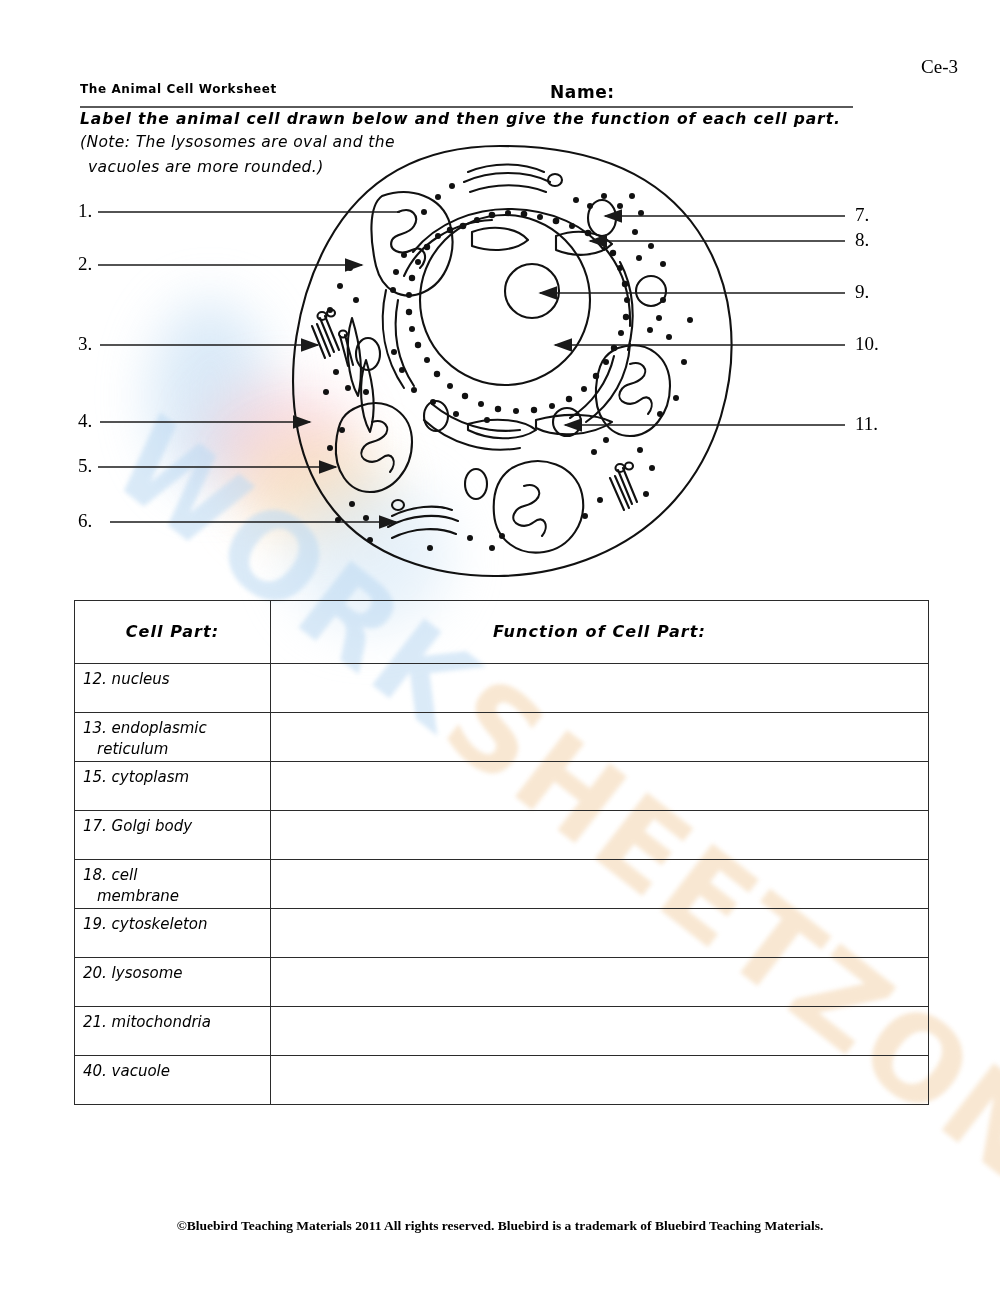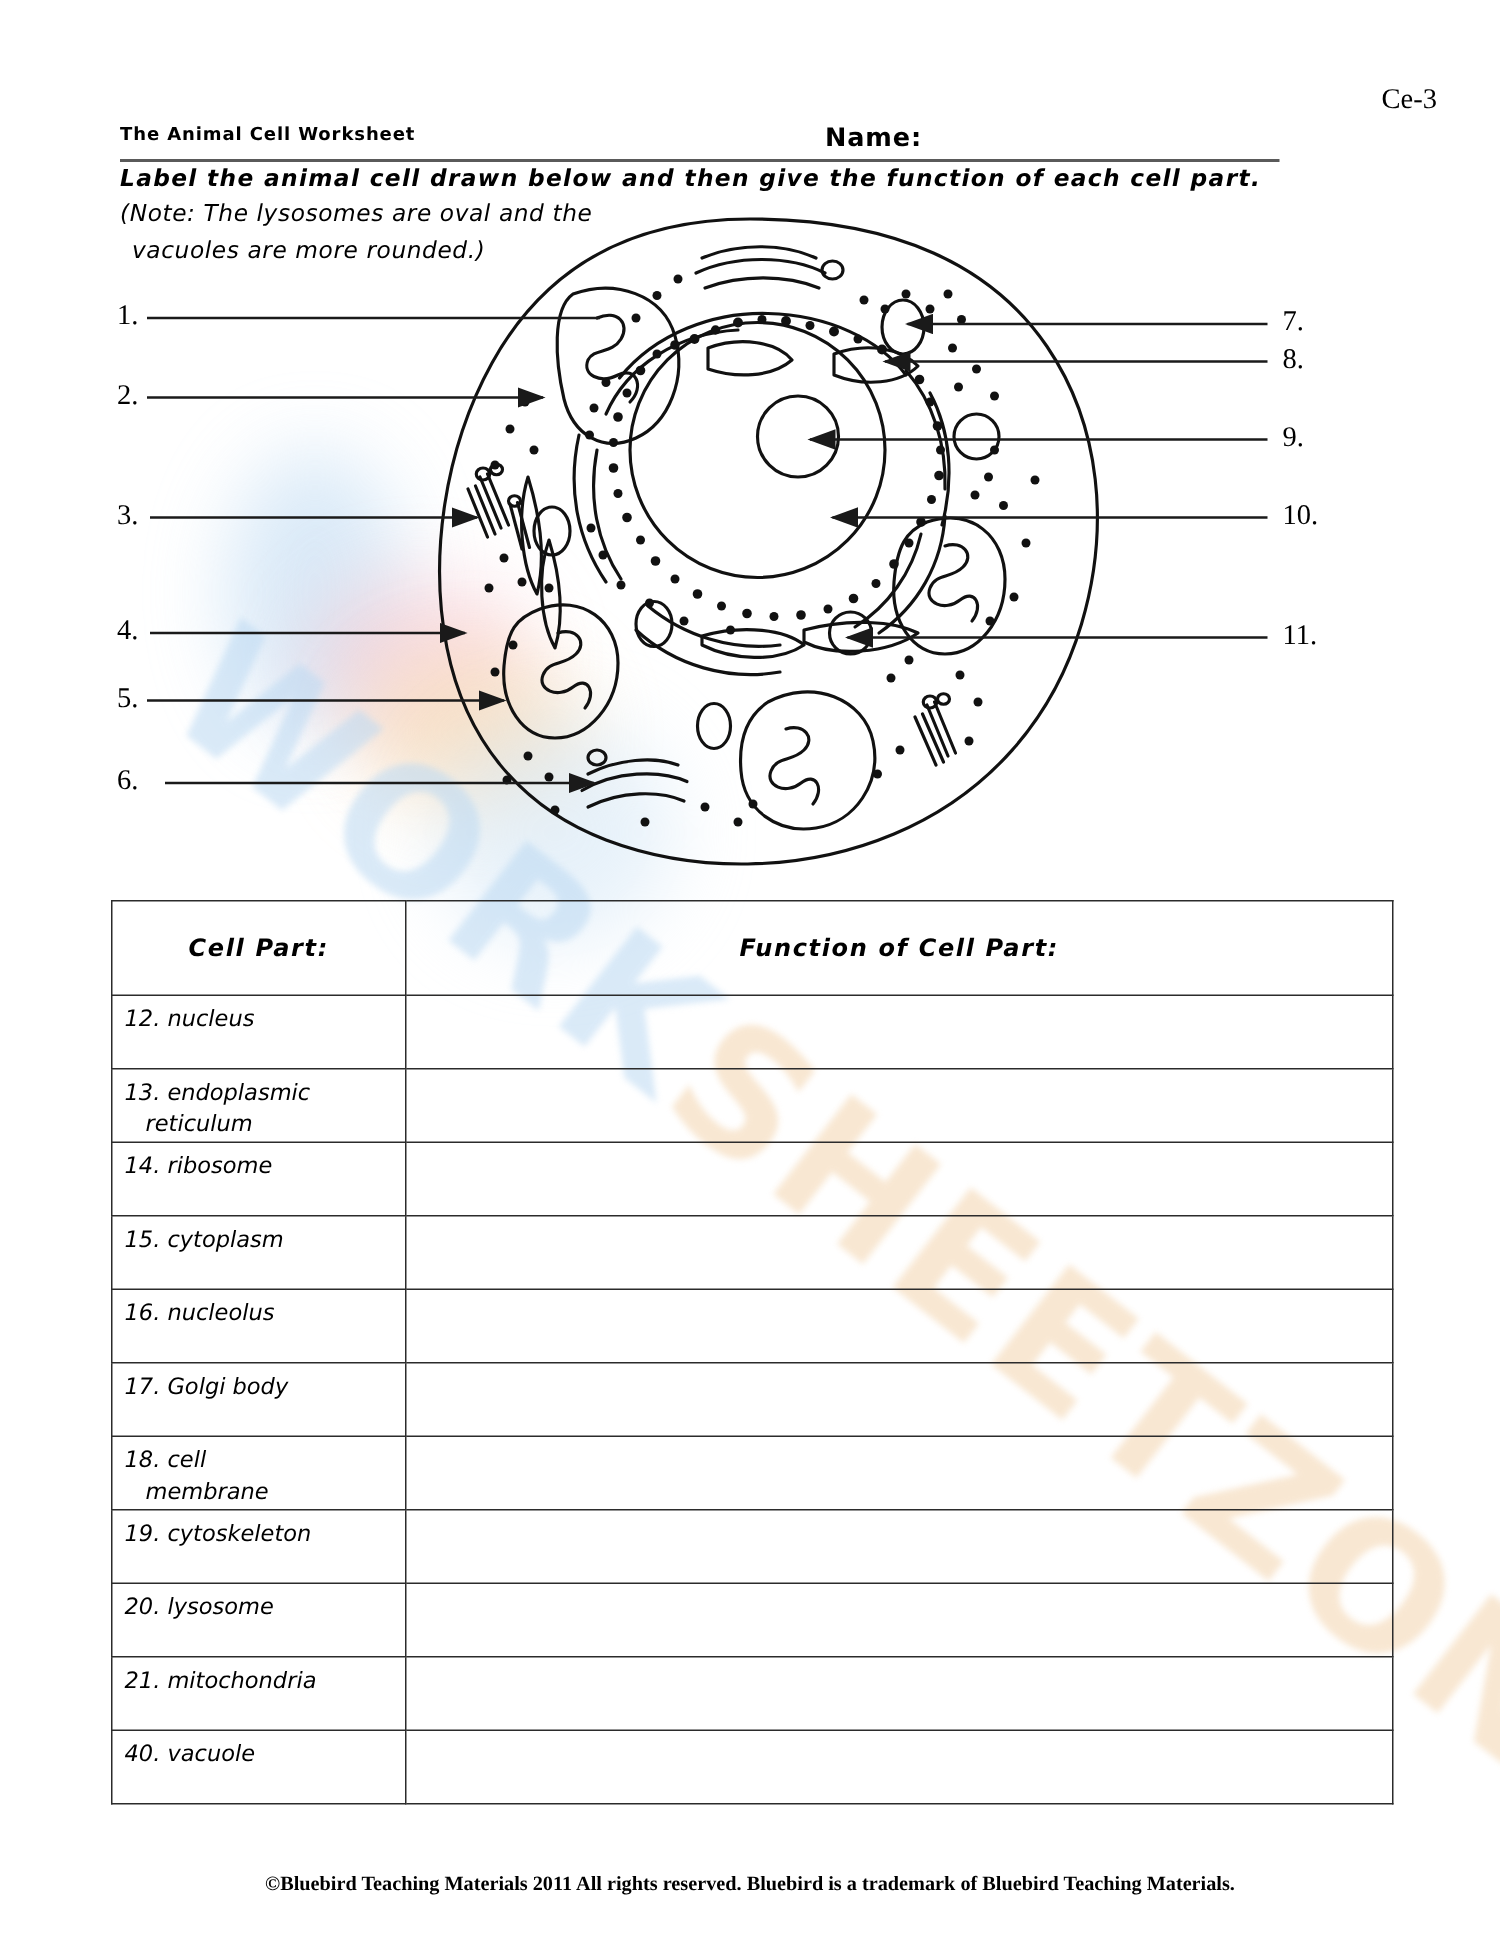--- a/index.html
+++ b/index.html
@@ -151,21 +151,20 @@
   
   #footer {
     position: absolute;
     left: 0;
     top: 1218px;
     width: 1000px;
     text-align: center;
     font-family: "Liberation Serif", serif;
     font-size: 13.5px;
     font-weight: bold;
-    margin-top: 30px;
   }
 </style>
 </head>
 <body>
 
 <div id="watermark-layer">
   <div class="blob" style="left:150px;top:300px;width:120px;height:190px;background:#bcd9f2;opacity:.55;"></div>
   <div class="blob" style="left:205px;top:385px;width:150px;height:110px;background:#f7c9d2;opacity:.6;"></div>
   <div class="blob" style="left:240px;top:435px;width:150px;height:105px;background:#f7dcb4;opacity:.65;"></div>
   <div class="blob" style="left:290px;top:480px;width:160px;height:150px;background:#cfe4f5;opacity:.5;"></div>
@@ -430,29 +429,21 @@
         </tr>
         <tr class="body">
           <td class="c1"><span>12. nucleus</span></td>
           <td></td>
         </tr>
         <tr class="body">
           <td class="c1"><span>13. endoplasmic</span><span class="l2">reticulum</span></td>
           <td></td>
         </tr>
         <tr class="body">
-          <td class="c1"><span>14. ribosome</span></td>
-          <td></td>
-        </tr>
-        <tr class="body">
           <td class="c1"><span>15. cytoplasm</span></td>
-          <td></td>
-        </tr>
-        <tr class="body">
-          <td class="c1"><span>16. nucleolus</span></td>
           <td></td>
         </tr>
         <tr class="body">
           <td class="c1"><span>17. Golgi body</span></td>
           <td></td>
         </tr>
         <tr class="body">
           <td class="c1"><span>18. cell</span><span class="l2">membrane</span></td>
           <td></td>
         </tr>

